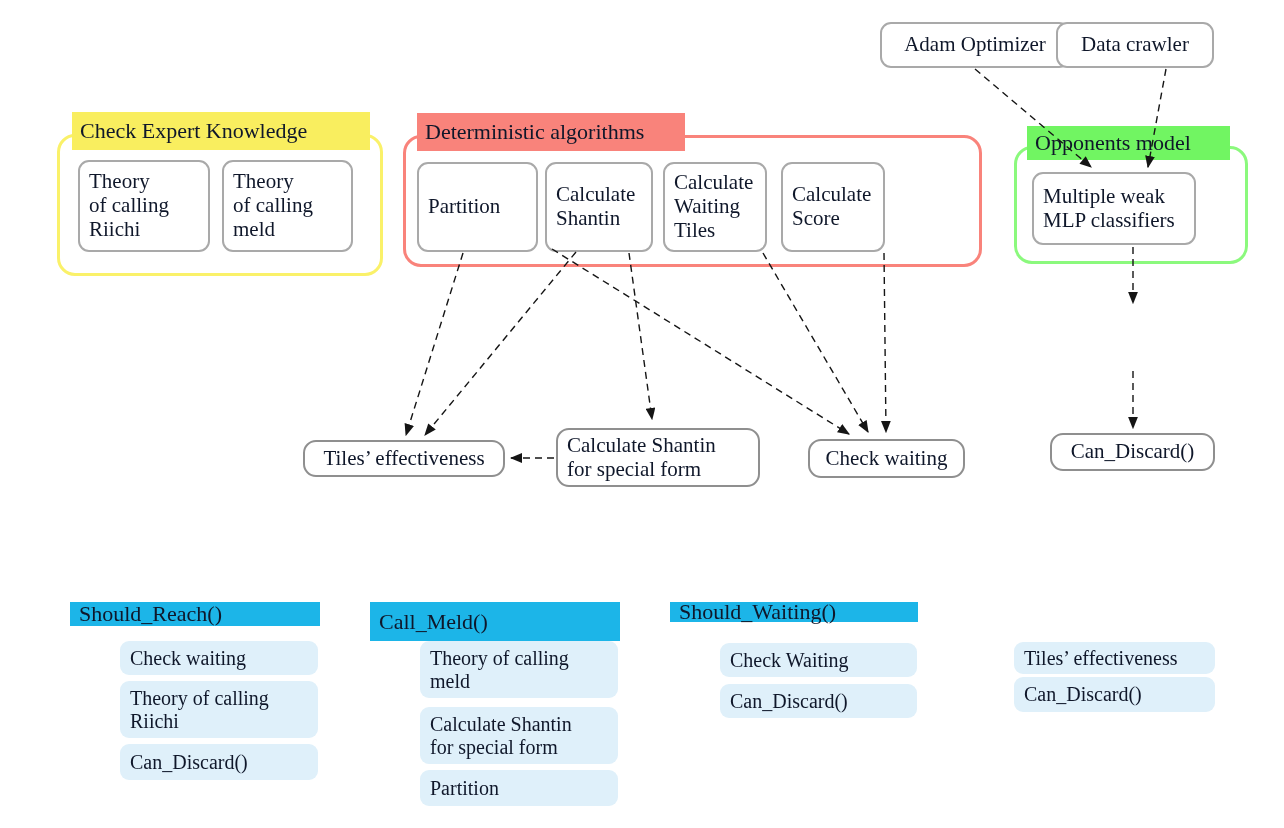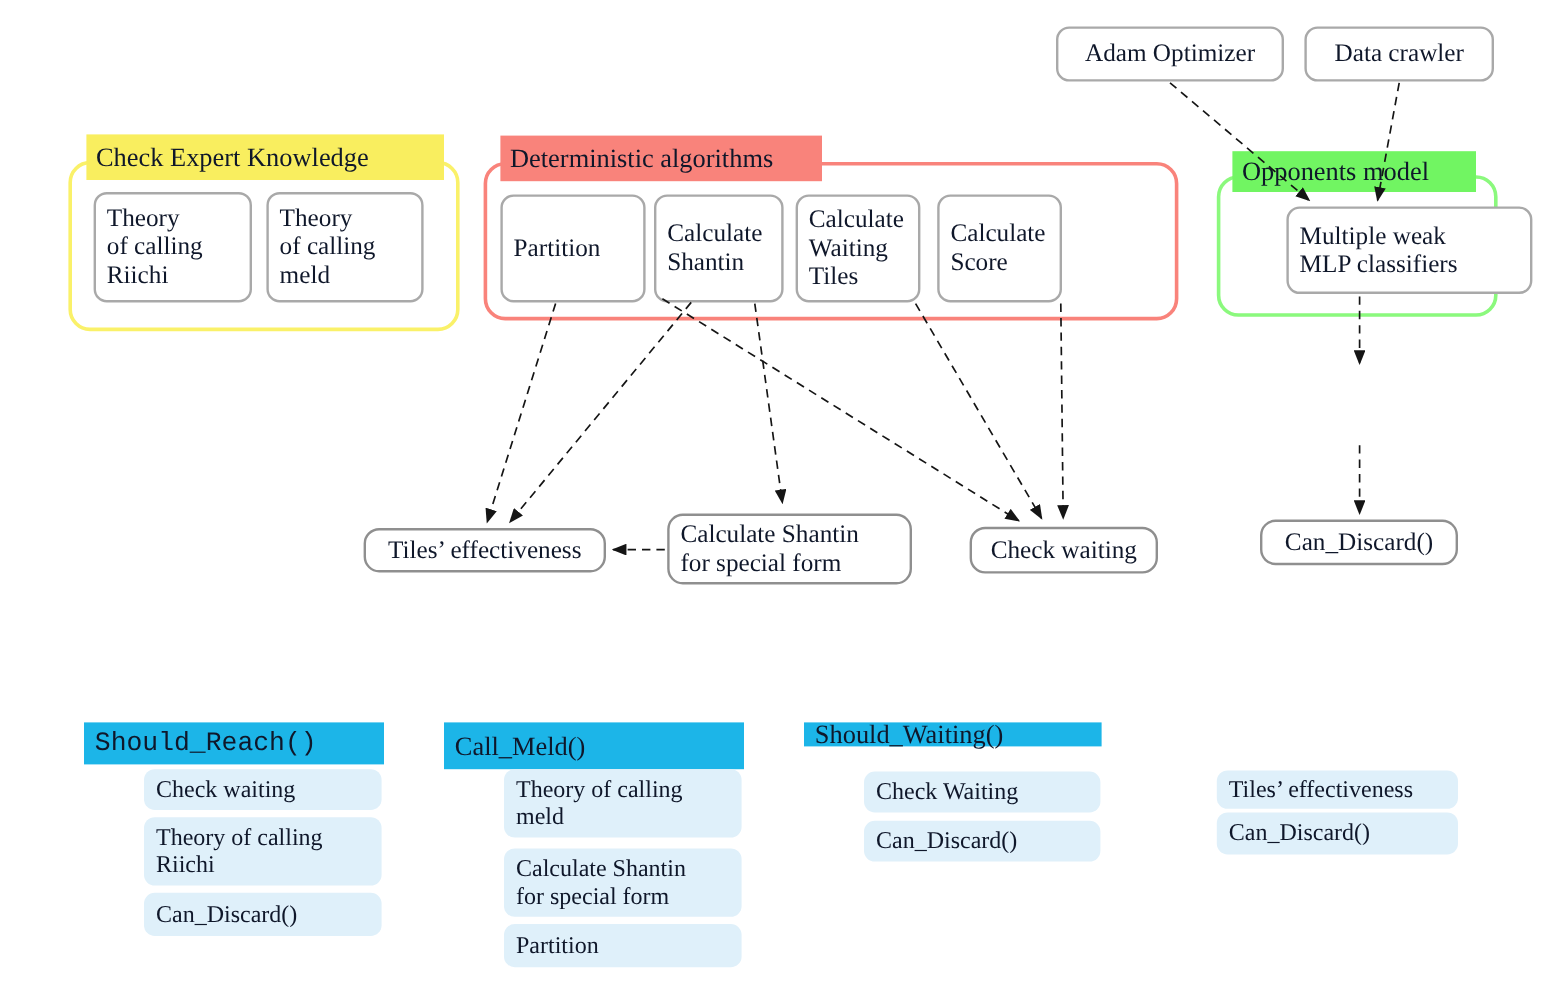--- a/index.html
+++ b/index.html
@@ -36,21 +36,21 @@
   }
   #arrow-layer{position:absolute;left:0;top:0;z-index:5;pointer-events:none;}
   #arrow-layer line{stroke:#151515;stroke-width:1.4;stroke-dasharray:7 5;fill:none;}
 </style>
 </head>
 <body>
 
 <div id="canvas">
 
   <div class="node center" style="left:880px;top:22px;width:190px;height:46px;">Adam Optimizer</div>
-  <div class="node center" style="left:1087px;top:22px;width:158px;height:46px;">Data crawler</div>
+  <div class="node center" style="left:1056px;top:22px;width:158px;height:46px;">Data crawler</div>
 
   <div class="gborder yellow" style="left:57px;top:134px;width:326px;height:142px;"></div>
   <div class="gtitle yellow" style="left:72px;top:112px;width:298px;height:38px;">Check Expert Knowledge</div>
   <div class="node" style="left:78px;top:160px;width:132px;height:92px;">Theory
 of calling
 Riichi</div>
   <div class="node" style="left:222px;top:160px;width:131px;height:92px;">Theory
 of calling
 meld</div>
 
@@ -60,30 +60,30 @@
   <div class="node" style="left:545px;top:162px;width:108px;height:90px;">Calculate
 Shantin</div>
   <div class="node" style="left:663px;top:162px;width:104px;height:90px;">Calculate
 Waiting
 Tiles</div>
   <div class="node" style="left:781px;top:162px;width:104px;height:90px;">Calculate
 Score</div>
 
   <div class="gborder green" style="left:1014px;top:146px;width:234px;height:118px;"></div>
   <div class="gtitle green" style="left:1027px;top:126px;width:203px;height:34px;">Opponents model</div>
-  <div class="node" style="left:1072px;top:172px;width:205px;height:73px;">Multiple weak
+  <div class="node" style="left:1032px;top:172px;width:164px;height:73px;">Multiple weak
 MLP classifiers</div>
 
   <div class="node dark center" style="left:303px;top:440px;width:202px;height:37px;">Tiles’ effectiveness</div>
   <div class="node dark" style="left:556px;top:428px;width:204px;height:59px;">Calculate Shantin
 for special form</div>
   <div class="node dark center" style="left:808px;top:439px;width:157px;height:39px;">Check waiting</div>
   <div class="node dark center" style="left:1050px;top:433px;width:165px;height:38px;">Can_Discard()</div>
 
-  <div class="api-header" style="left:70px;top:602px;width:250px;height:35px;font-family:Liberation Mono, monospace;">Should_Reach()</div>
+  <div class="api-header" style="left:70px;top:602px;width:250px;height:24px;">Should_Reach()</div>
   <div class="api-item" style="left:120px;top:641px;width:198px;height:34px;">Check waiting</div>
   <div class="api-item" style="left:120px;top:681px;width:198px;height:57px;">Theory of calling
 Riichi</div>
   <div class="api-item" style="left:120px;top:744px;width:198px;height:36px;">Can_Discard()</div>
 
   <div class="api-header" style="left:370px;top:602px;width:250px;height:39px;">Call_Meld()</div>
   <div class="api-item" style="left:420px;top:641px;width:198px;height:57px;">Theory of calling
 meld</div>
   <div class="api-item" style="left:420px;top:707px;width:198px;height:57px;">Calculate Shantin
 for special form</div>

